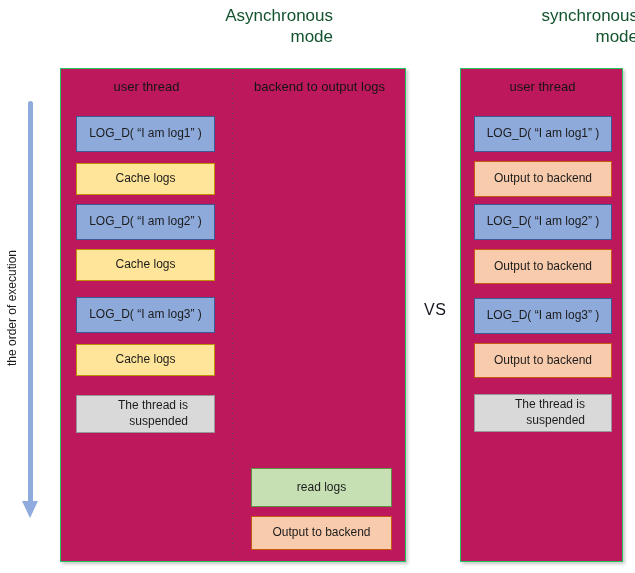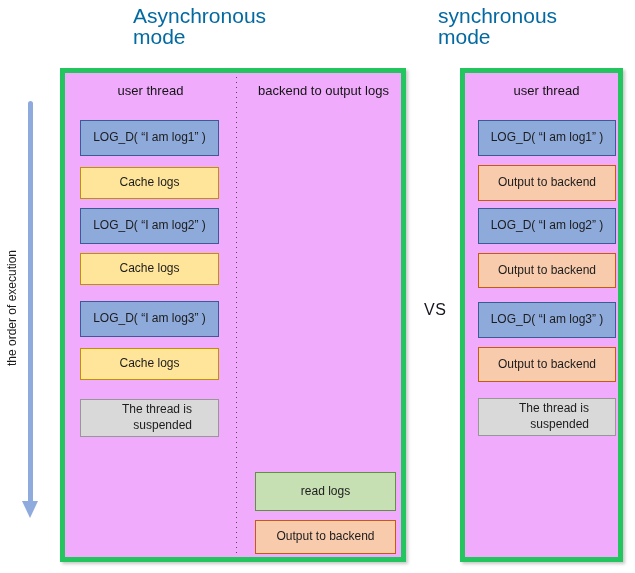--- a/index.html
+++ b/index.html
@@ -1,22 +1,22 @@
 <!DOCTYPE html>
 <html><head>
 <meta charset="utf-8">
 <style>
   html,body{margin:0;padding:0;background:#ffffff;}
   body{width:635px;height:573px;font-family:"Liberation Sans",sans-serif;}
   .stage{position:relative;width:635px;height:573px;background:#fff;overflow:hidden;}
 
-  .panel{position:absolute;background:#f0abfc;border:5px solid #22c55e;
+  .panel{position:absolute;background:#be185d;border:1px solid #22c55e;
          box-shadow:2px 2px 3px rgba(0,0,0,0.22);box-sizing:border-box;}
 
-  .panel-title{position:absolute;text-align:left;font-size:21px;line-height:21px;color:#0369a1;}
+  .panel-title{position:absolute;text-align:right;font-size:17px;line-height:21px;color:#14532d;}
   .panel-title span{display:block;}
 
   .col-header{position:absolute;text-align:center;font-size:13px;color:#141414;}
 
   .divider{position:absolute;top:4px;bottom:4px;width:1px;
            background:repeating-linear-gradient(to bottom,#4d4d4d 0 1px,transparent 1px 5px);}
 
   .box{position:absolute;box-sizing:border-box;border:1.5px solid;
        display:flex;align-items:center;justify-content:center;text-align:right;
        font-size:12px;line-height:1.3;color:#1c1c1c;}

